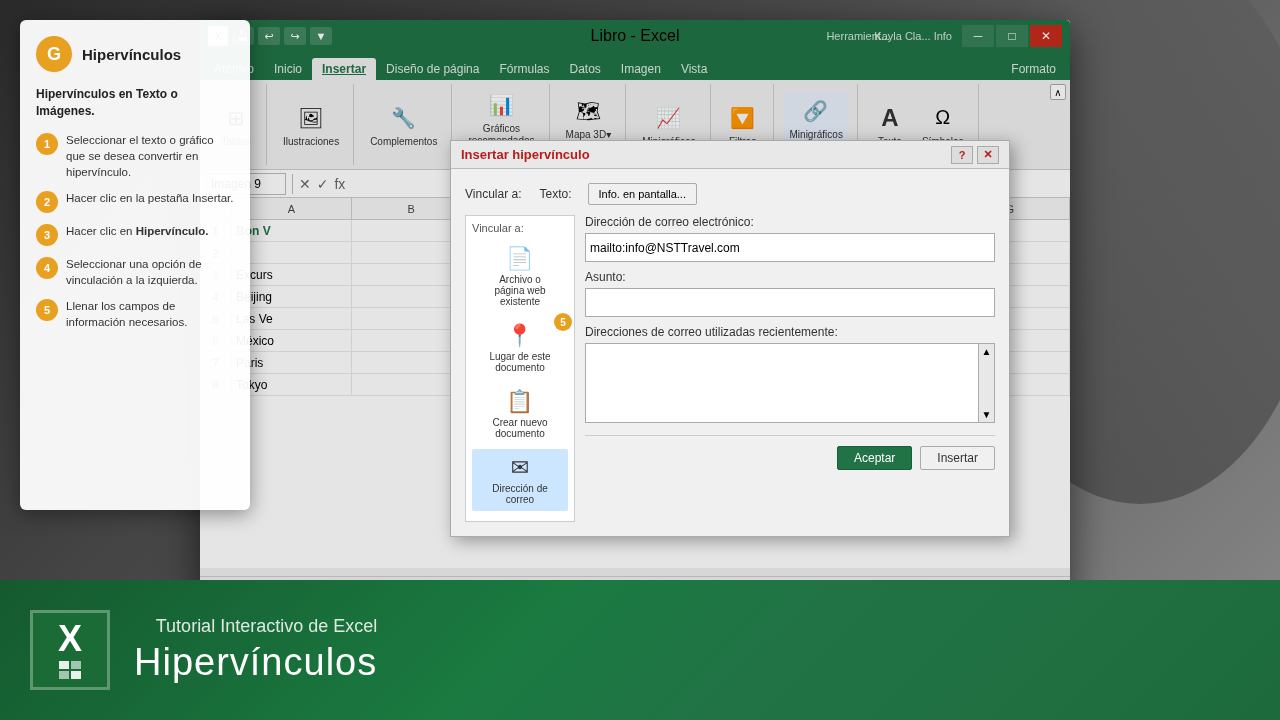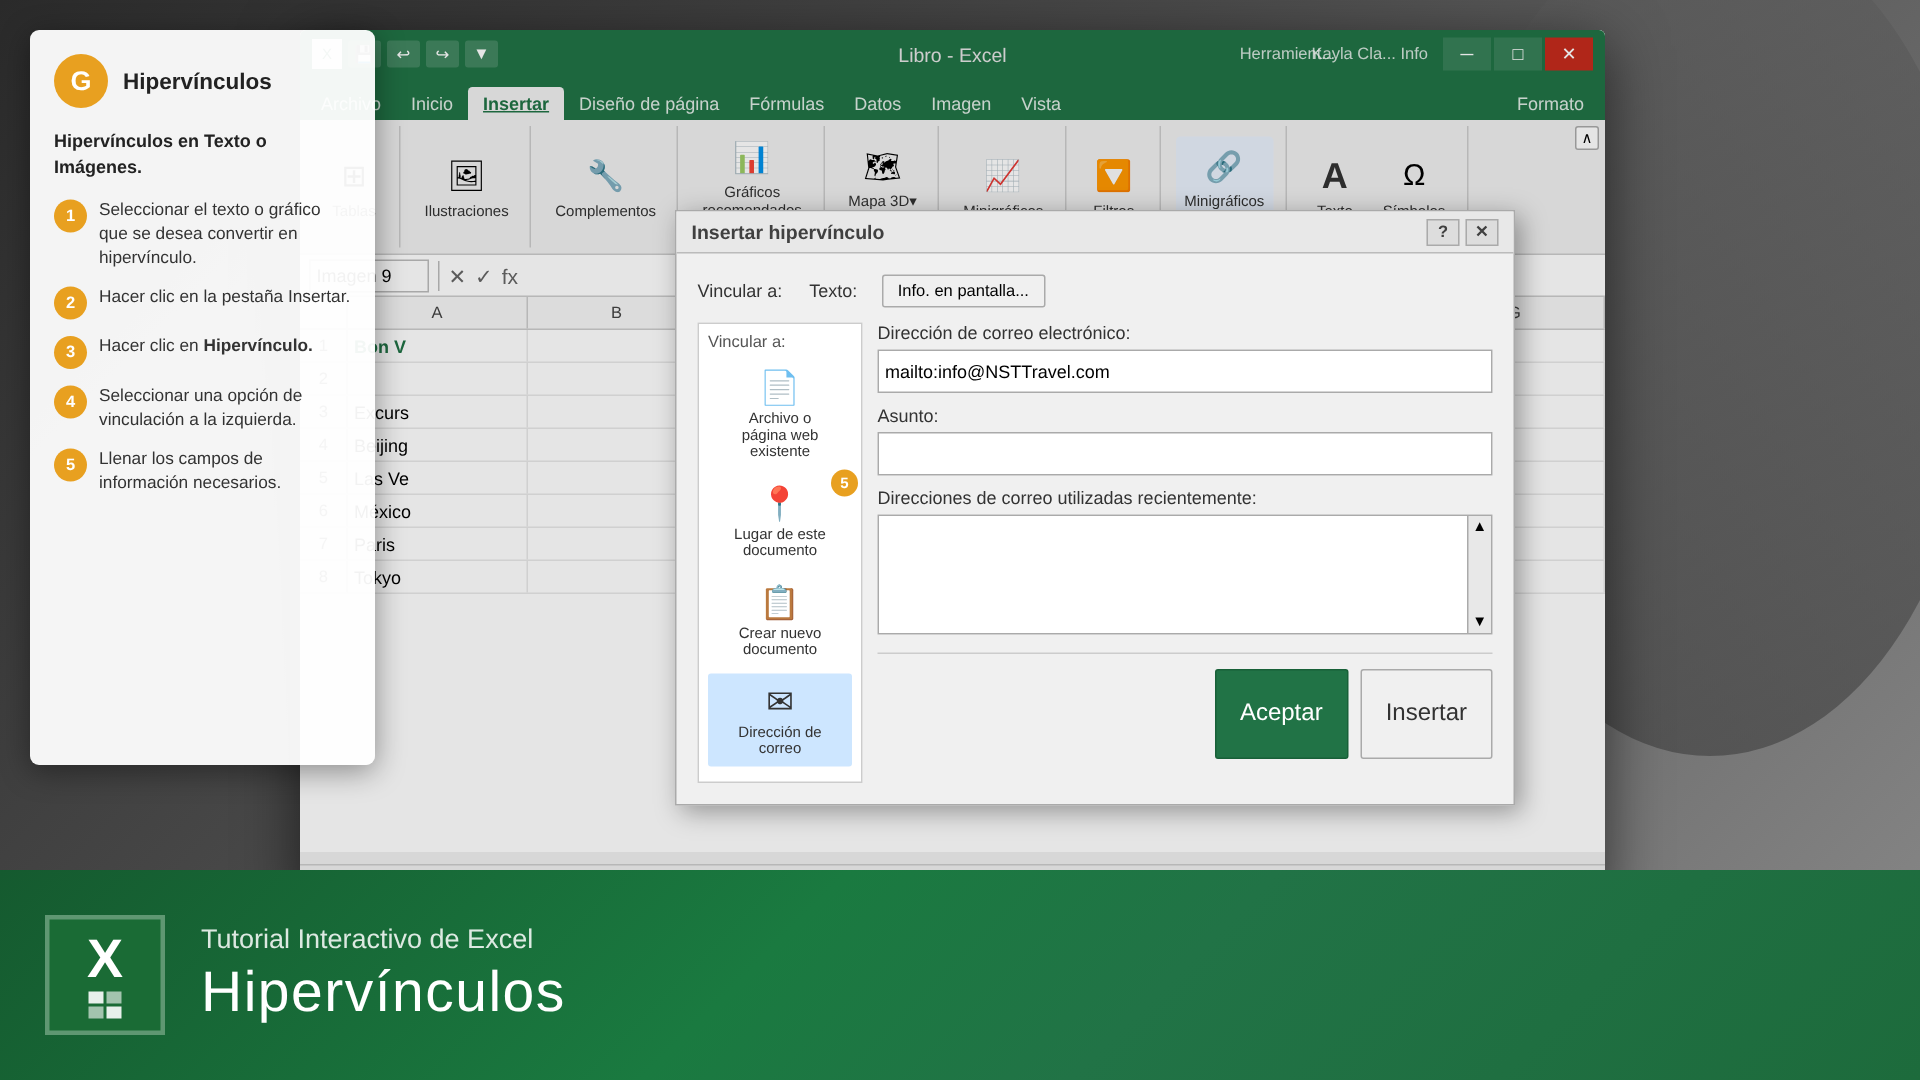--- a/index.html
+++ b/index.html
@@ -73,21 +73,21 @@
       width: 20px; height: 20px; background: #fff; display: flex; align-items: center; justify-content: center;
       font-size: 10px; color: #217346;
     }
     .tb-btn {
       width: 22px; height: 18px; background: rgba(255,255,255,0.15); border: none;
       color: white; font-size: 11px; cursor: pointer; display: flex; align-items: center; justify-content: center;
       border-radius: 2px;
     }
     .title-bar-center {
       position: absolute; left: 50%; transform: translateX(-50%);
-      color: #e5e5e5; font-size: 13px;
+      color: #000000; font-size: 16px;
     }
     .title-bar-right {
       margin-left: auto; display: flex; gap: 2px;
     }
     .window-btn {
       width: 32px; height: 22px; border: none; cursor: pointer;
       display: flex; align-items: center; justify-content: center; font-size: 12px; color: white;
     }
     .window-btn.min { background: rgba(255,255,255,0.1); }
     .window-btn.max { background: rgba(255,255,255,0.1); }
@@ -197,21 +197,21 @@
       background: rgba(0,0,0,0.1); z-index: 10;
     }
     .dialog {
       position: absolute; top: 120px; left: 250px; width: 560px;
       background: #f0f0f0; border: 1px solid #aaa;
       box-shadow: 4px 4px 16px rgba(0,0,0,0.35);
     }
     .dialog-title-bar {
       height: 28px; background: #e8e8e8; border-bottom: 1px solid #bbb;
       display: flex; align-items: center; padding: 0 10px;
-      font-size: 13px; font-weight: 600; color: #404040;
+      font-size: 13px; font-weight: 600; color: #b91c1c;
     }
     .dialog-title-actions {
       margin-left: auto; display: flex; gap: 4px;
     }
     .dialog-btn-sm {
       width: 22px; height: 18px; background: #ddd; border: 1px solid #aaa;
       cursor: pointer; display: flex; align-items: center; justify-content: center; font-size: 11px;
     }
 
     .dialog-body { padding: 14px; }
@@ -240,21 +240,21 @@
     .dialog-field-input {
       width: 100%; border: 1px solid #aaa; background: #fff; height: 29px;
       font-size: 12px; padding: 0 4px; margin-bottom: 8px;
     }
 
     .dialog-footer {
       display: flex; justify-content: flex-end; gap: 8px; margin-top: 12px;
       border-top: 1px solid #ccc; padding-top: 10px;
     }
     .dialog-action-btn {
-      padding: 20px 16px; font-size: 16px; cursor: pointer; border-radius: 2px;
+      padding: 4px 16px; font-size: 12px; cursor: pointer; border-radius: 2px;
     }
     .btn-primary { background: #217346; color: white; border: 1px solid #186038; }
     .btn-secondary { background: #f0f0f0; color: #333; border: 1px solid #aaa; }
 
     .info-btn {
       padding: 4px 10px; font-size: 11px; background: #f0f0f0; border: 1px solid #aaa;
       cursor: pointer; border-radius: 2px; margin-bottom: 10px; width: 100%;
     }
 
     
@@ -272,21 +272,21 @@
       font-size: 36px; font-weight: bold; color: white; line-height: 1;
     }
     .excel-grid {
       display: grid; grid-template-columns: 1fr 1fr; gap: 2px; margin-top: 4px;
     }
     .eg-cell { width: 10px; height: 8px; background: rgba(255,255,255,0.6); }
     .eg-cell.dark { background: rgba(255,255,255,0.9); }
 
     .bottom-text { display: flex; flex-direction: column; }
     .bottom-subtitle {
-      font-size: 18px; color: rgba(255,255,255,0.85); margin-bottom: 4px;
+      font-size: 18px; color: rgba(255,255,255,0.85); margin-bottom: 4px; text-align: right;
     }
     .bottom-title {
       font-size: 38px; color: white; font-weight: 300; letter-spacing: 1px;
     }
 
     
     .sheet-tabs {
       position: absolute; bottom: 0; width: 100%; height: 24px; background: #f0f0f0;
       border-top: 1px solid #ccc; display: flex; align-items: center; padding: 0 4px;
     }

